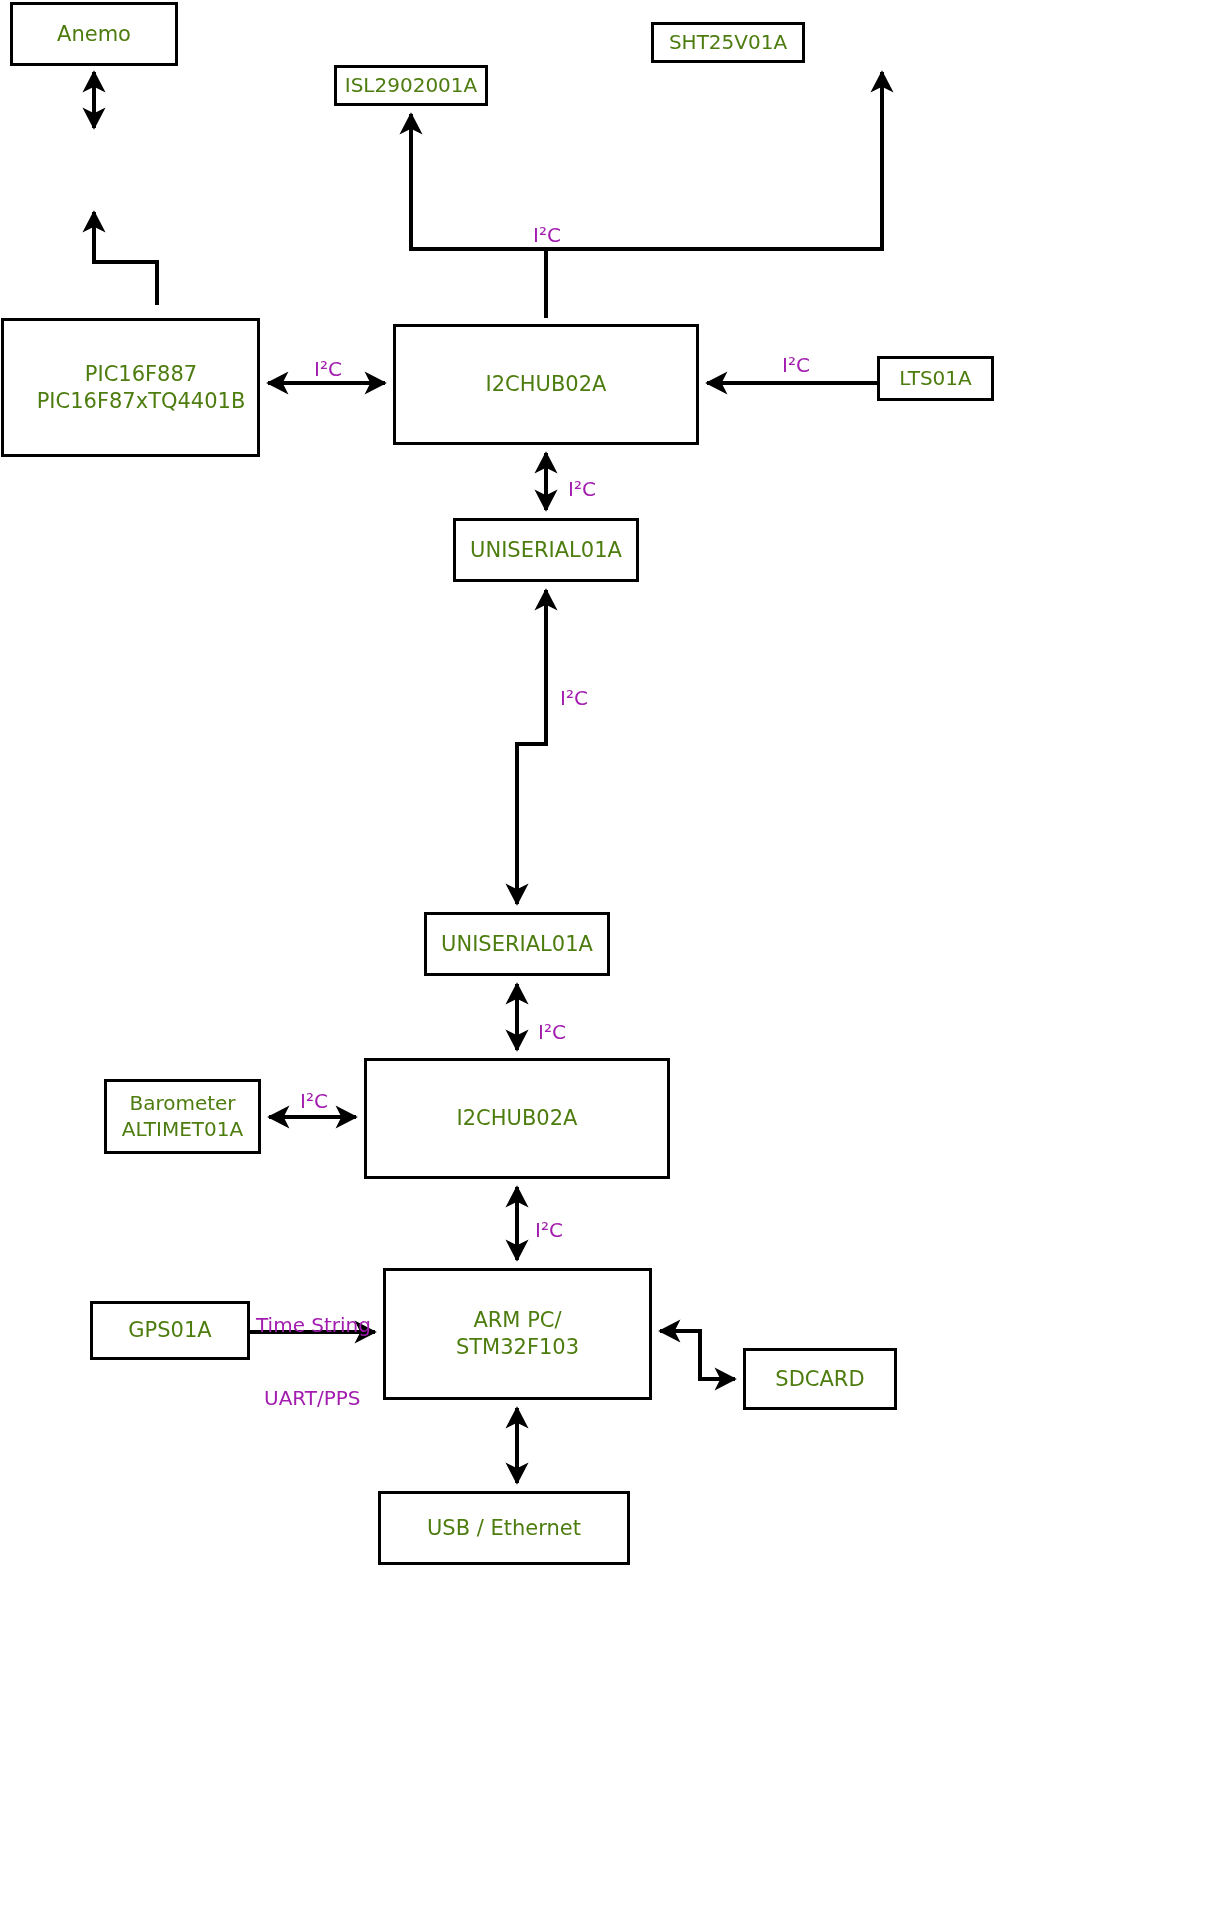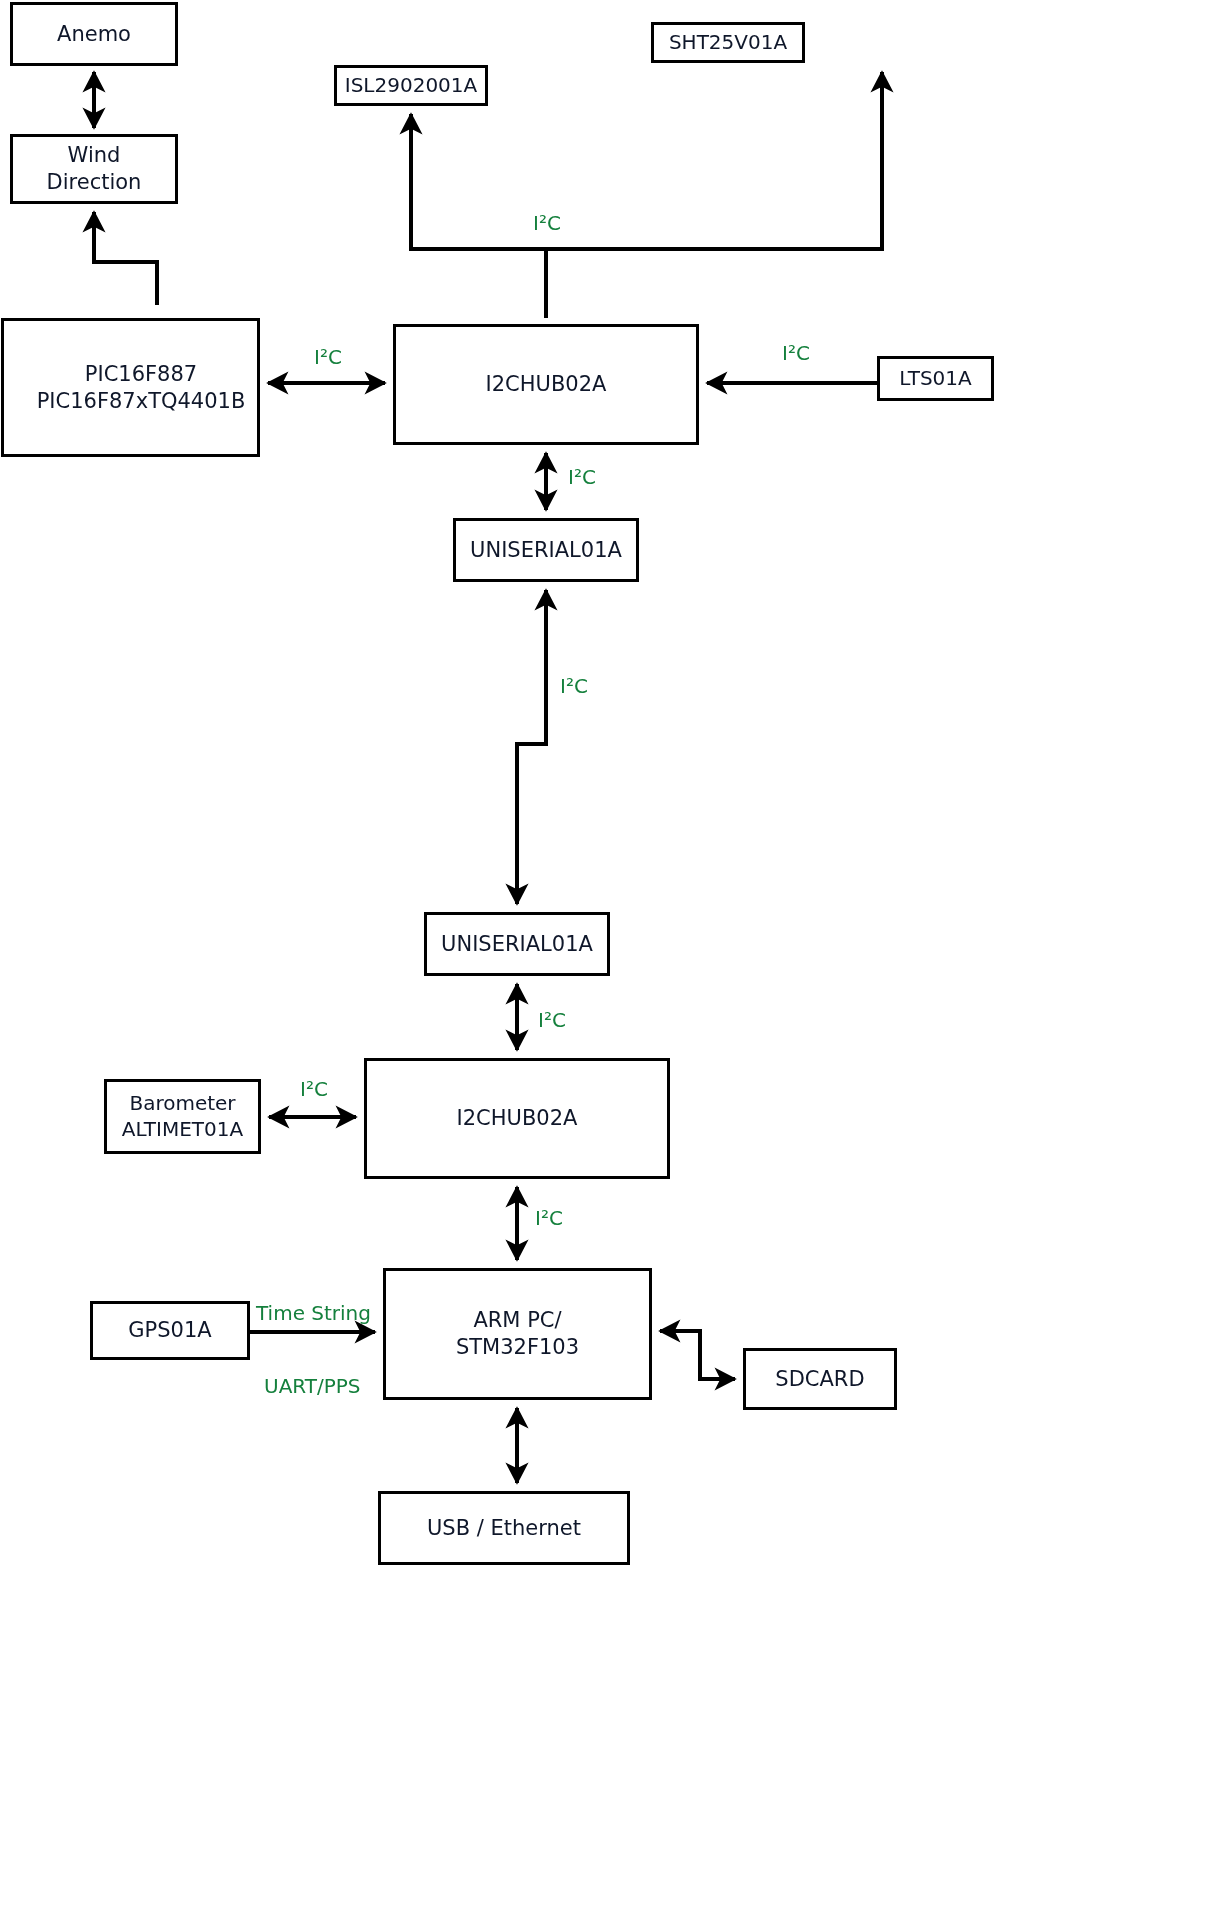--- a/index.html
+++ b/index.html
@@ -28,31 +28,32 @@
   .node {
     position: absolute;
     box-sizing: border-box;
     border: 3px solid #000000;
     background: #ffffff;
     display: flex;
     align-items: center;
     justify-content: center;
     text-align: center;
     line-height: 1.28;
-    color: #0f172a;
+    color: #4d7c0f;
     font-size: 21px;
     white-space: pre-line;
   }
   .edge-label {
     position: absolute;
-    color: #15803d;
+    color: #a21caf;
     font-size: 20px;
     background: transparent;
     white-space: nowrap;
     line-height: 1;
+    margin-top: 12px;
   }
 </style>
 </head>
 <body>
 
 <div id="diagram-root">
 
   <svg id="wires" viewBox="0 0 1214 1908" xmlns="http://www.w3.org/2000/svg">
     <defs>
       <marker id="arrow" viewBox="0 0 12 12" refX="10.5" refY="6" markerWidth="6.2" markerHeight="6.2" orient="auto-start-reverse">
@@ -90,24 +91,20 @@
       <path d="M 700 1331 L 700 1379 L 735 1379" marker-end="url(#arrow)"></path>
 
       <line x1="517" y1="1408" x2="517" y2="1483" marker-start="url(#arrow)" marker-end="url(#arrow)"></line>
     </g>
   </svg>
 
   <div class="node" style="left:10px; top:2px; width:168px; height:64px;">
     <span>Anemo</span>
   </div>
 
-  <div class="node" style="left:10px; top:134px; width:168px; height:70px;">
-    <span>Wind
-Direction</span>
-  </div>
 
   <div class="node" style="left:1px; top:318px; width:259px; height:139px;padding-left:21px;">
     <span>PIC16F887
 PIC16F87xTQ4401B</span>
   </div>
 
   <div class="node" style="left:334px; top:65px; width:154px; height:41px; font-size:20px;">
     <span>ISL2902001A</span>
   </div>
 

